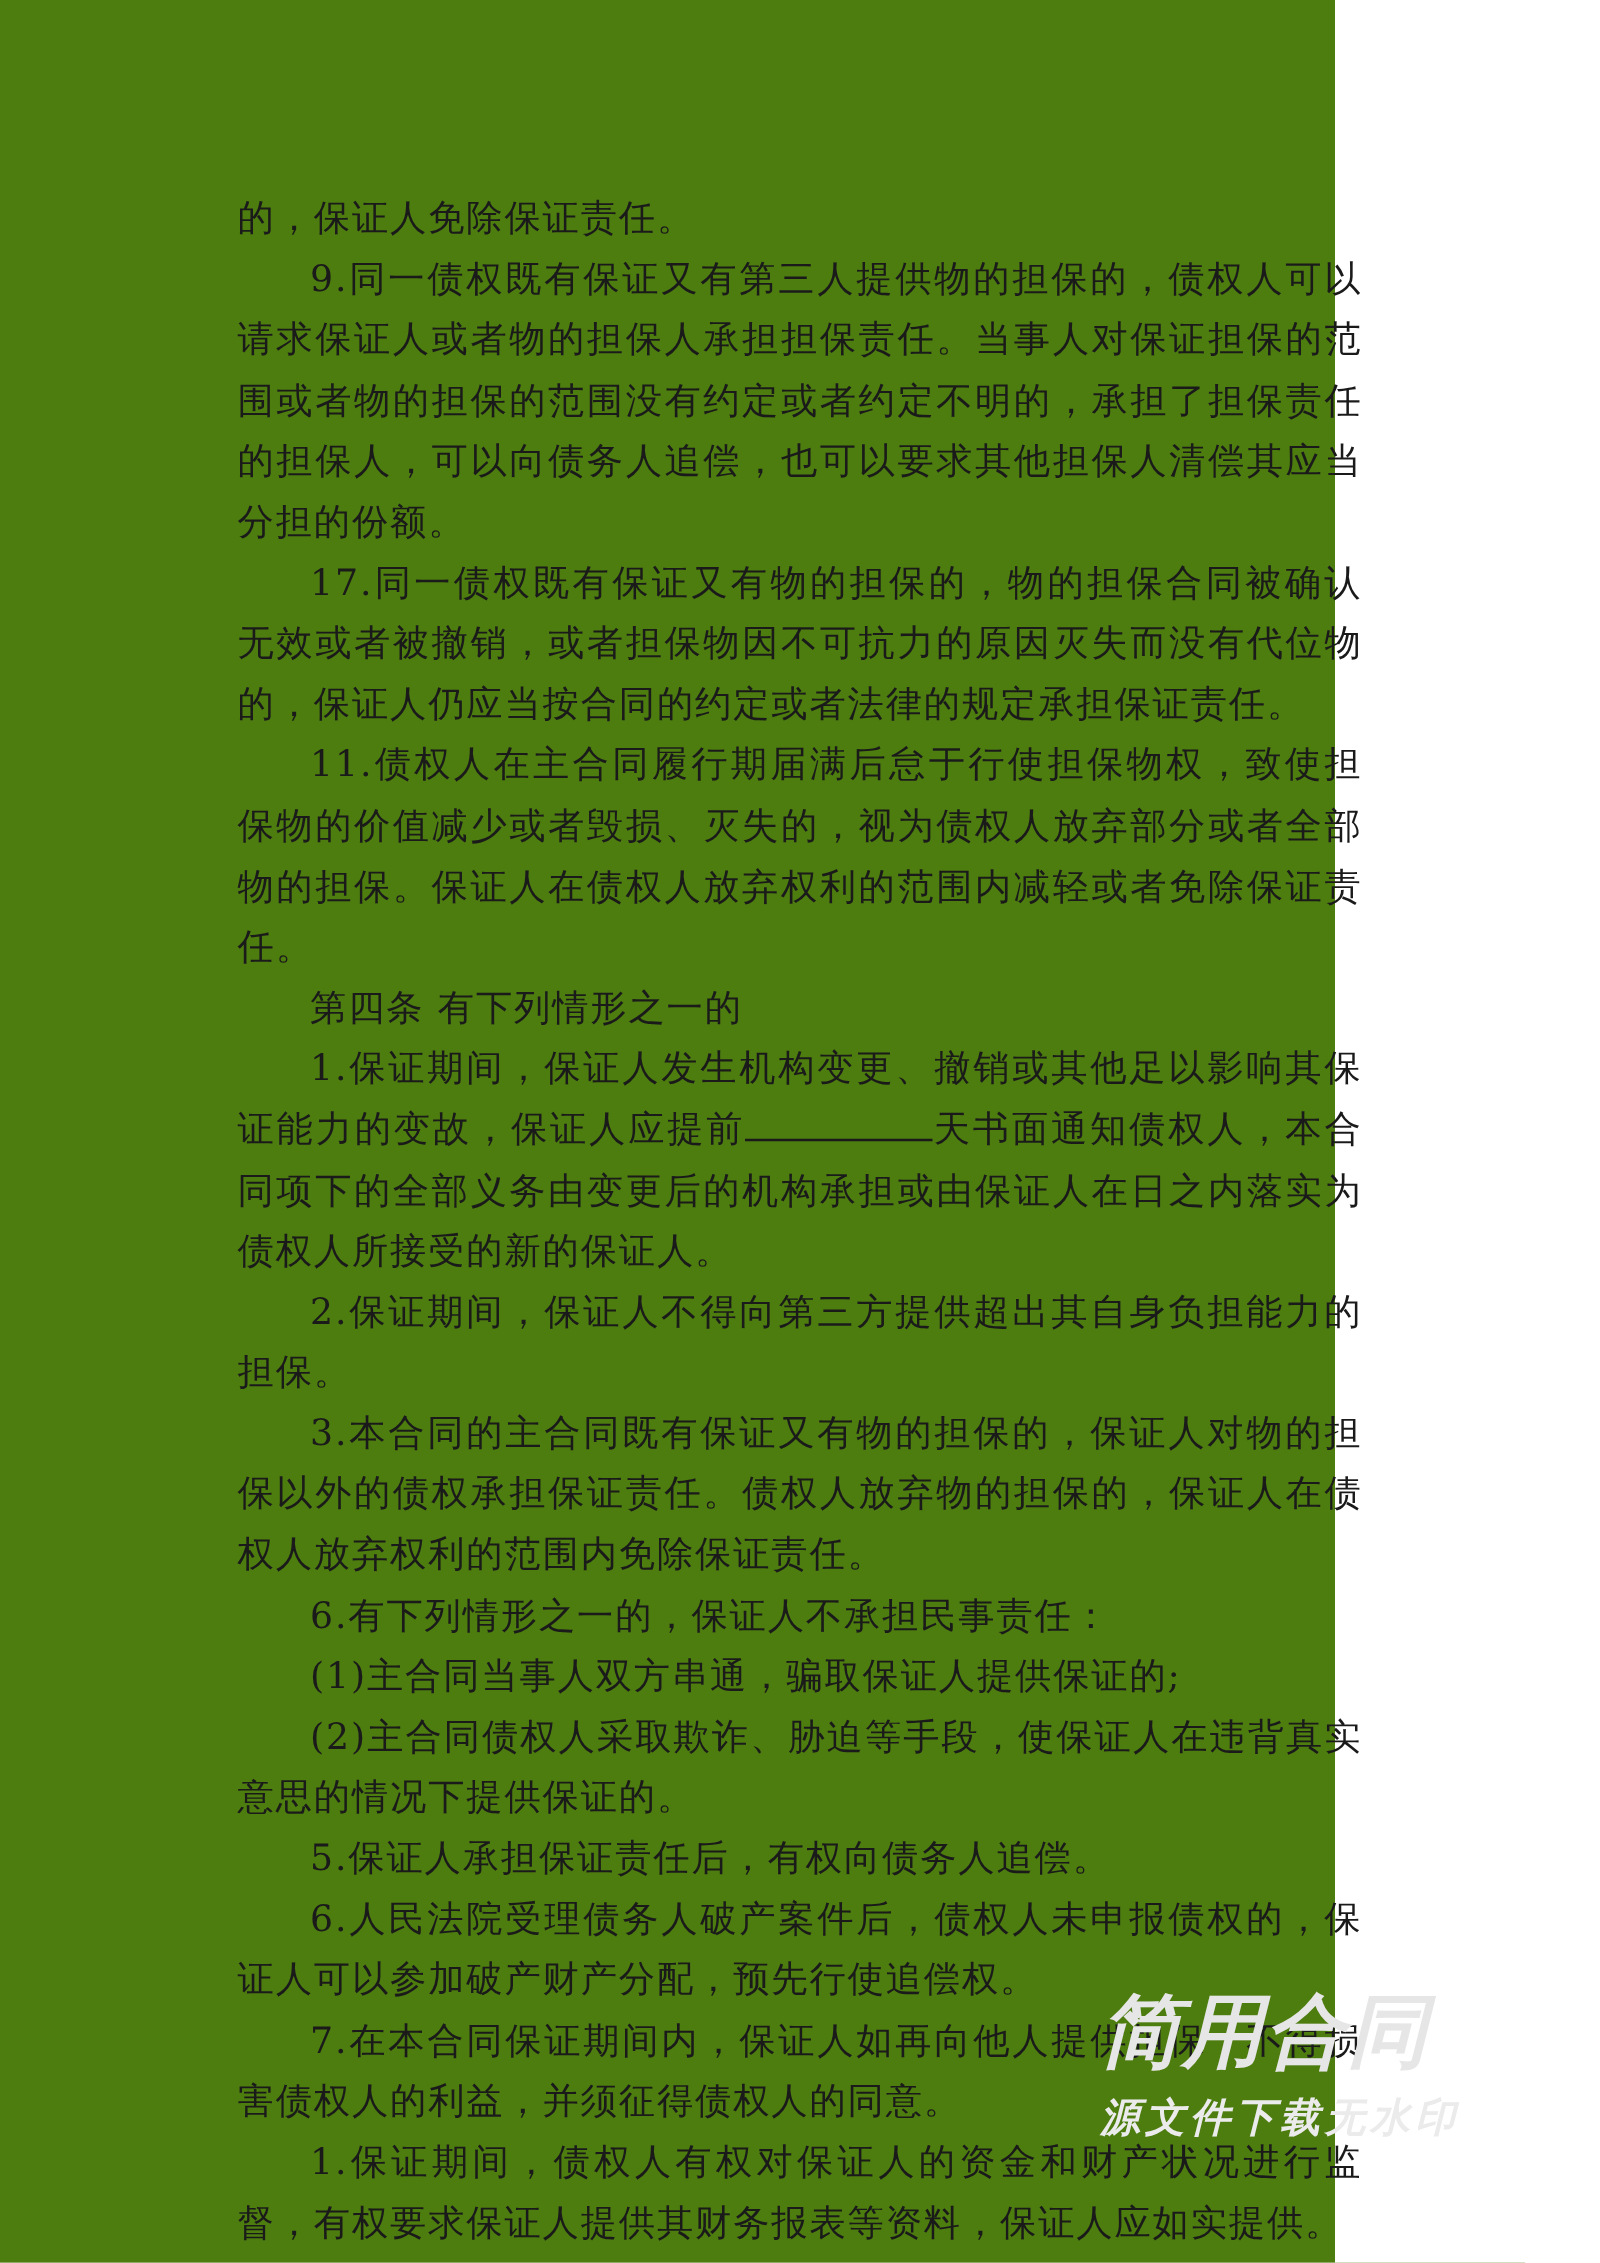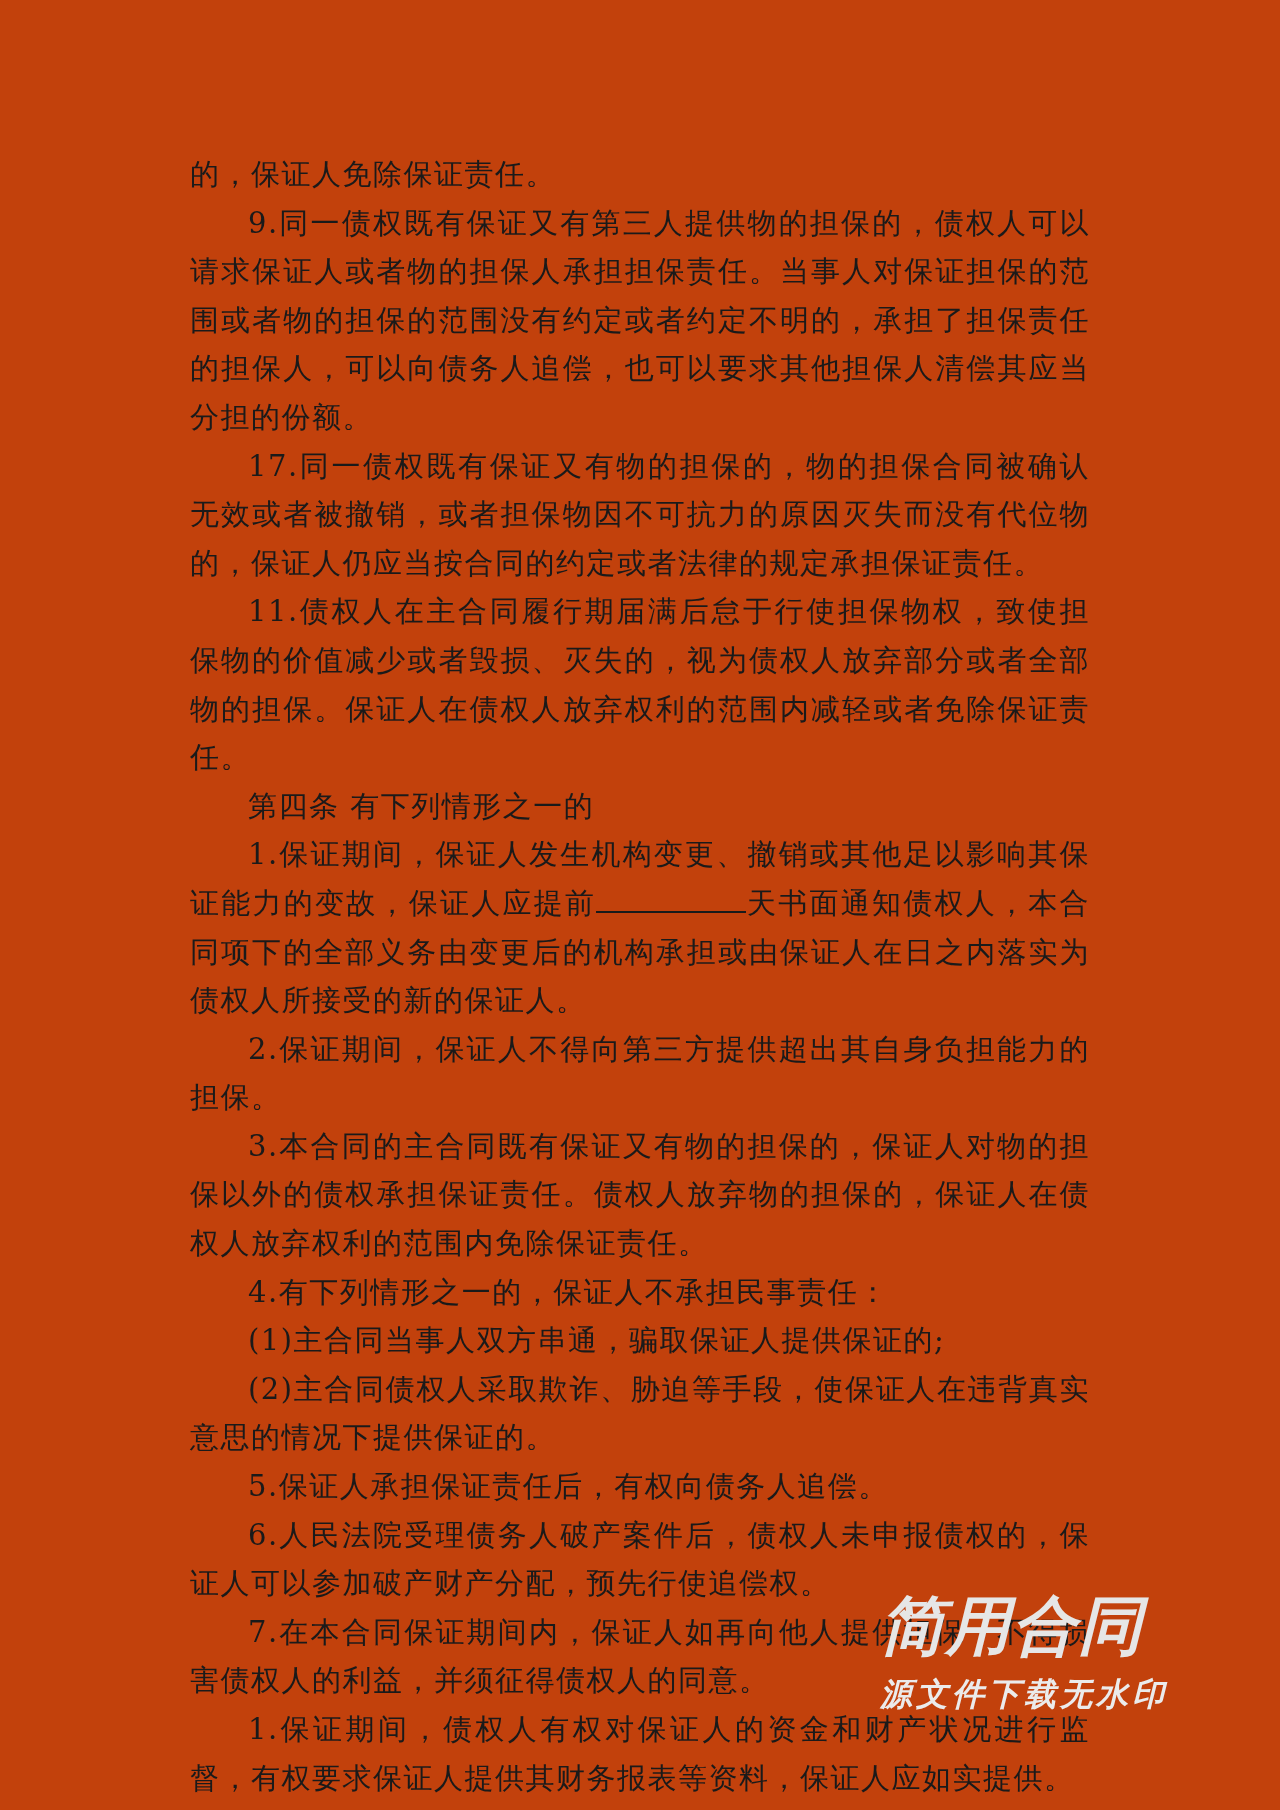--- a/index.html
+++ b/index.html
@@ -10,23 +10,23 @@
     body {
       width: 1280px;
       height: 1810px;
       position: relative;
       overflow: hidden;
     }
     .page {
       position: absolute;
       left: 0;
       top: 0;
-      width: 1280px;
+      width: 1068px;
       height: 1810px;
-      background: #c2410c;
+      background: #4d7c0f;
     }
     .content {
       position: absolute;
       left: 190px;
       top: 150px;
       width: 900px;
       color: #1a1a1a;
       font-family: "DejaVu Serif", "Liberation Serif", serif;
       font-size: 29px;
       line-height: 48.6px;
@@ -81,21 +81,21 @@
 <div class="page">
   <div class="content">
     <p>的，保证人免除保证责任。</p>
     <p class="indent">9.同一债权既有保证又有第三人提供物的担保的，债权人可以请求保证人或者物的担保人承担担保责任。当事人对保证担保的范围或者物的担保的范围没有约定或者约定不明的，承担了担保责任的担保人，可以向债务人追偿，也可以要求其他担保人清偿其应当分担的份额。</p>
     <p class="indent">17.同一债权既有保证又有物的担保的，物的担保合同被确认无效或者被撤销，或者担保物因不可抗力的原因灭失而没有代位物的，保证人仍应当按合同的约定或者法律的规定承担保证责任。</p>
     <p class="indent">11.债权人在主合同履行期届满后怠于行使担保物权，致使担保物的价值减少或者毁损、灭失的，视为债权人放弃部分或者全部物的担保。保证人在债权人放弃权利的范围内减轻或者免除保证责任。</p>
     <p class="indent">第四条 有下列情形之一的</p>
     <p class="indent"><span>1.保证期间，保证人发生机构变更、撤销或其他足以影响其保证能力的变故，保证人应提前</span><span class="blank"></span><span>天书面通知债权人，本合同项下的全部义务由变更后的机构承担或由保证人在日之内落实为债权人所接受的新的保证人。</span></p>
     <p class="indent">2.保证期间，保证人不得向第三方提供超出其自身负担能力的担保。</p>
     <p class="indent">3.本合同的主合同既有保证又有物的担保的，保证人对物的担保以外的债权承担保证责任。债权人放弃物的担保的，保证人在债权人放弃权利的范围内免除保证责任。</p>
-    <p class="indent">4.有下列情形之一的，保证人不承担民事责任：</p>
+    <p class="indent">6.有下列情形之一的，保证人不承担民事责任：</p>
     <p class="indent">(1)主合同当事人双方串通，骗取保证人提供保证的;</p>
     <p class="indent">(2)主合同债权人采取欺诈、胁迫等手段，使保证人在违背真实意思的情况下提供保证的。</p>
     <p class="indent">5.保证人承担保证责任后，有权向债务人追偿。</p>
     <p class="indent">6.人民法院受理债务人破产案件后，债权人未申报债权的，保证人可以参加破产财产分配，预先行使追偿权。</p>
     <p class="indent">7.在本合同保证期间内，保证人如再向他人提供担保，不得损害债权人的利益，并须征得债权人的同意。</p>
     <p class="indent">1.保证期间，债权人有权对保证人的资金和财产状况进行监督，有权要求保证人提供其财务报表等资料，保证人应如实提供。</p>
   </div>
 
   <div class="watermark">
     <span class="wm-main">简用合同</span>

